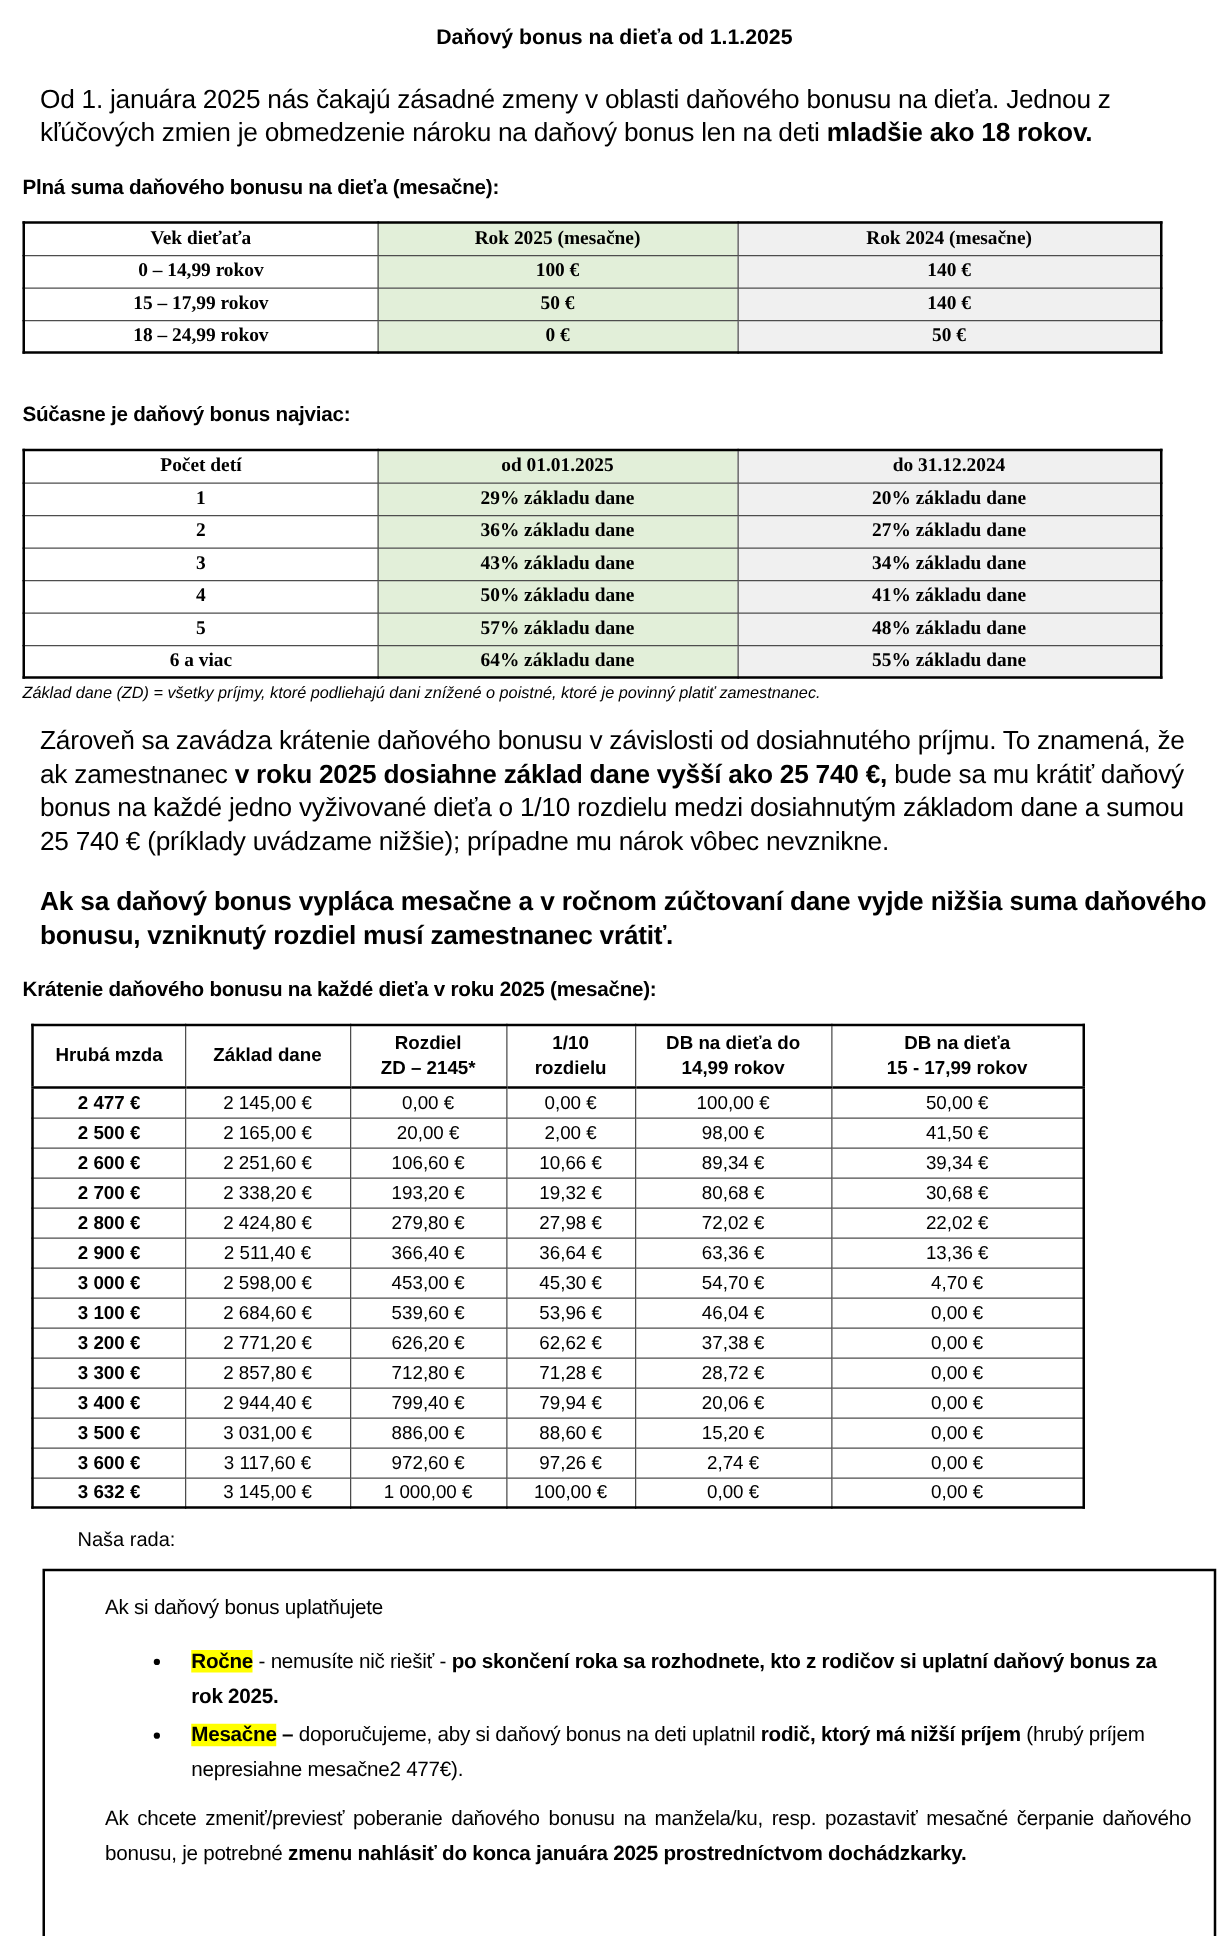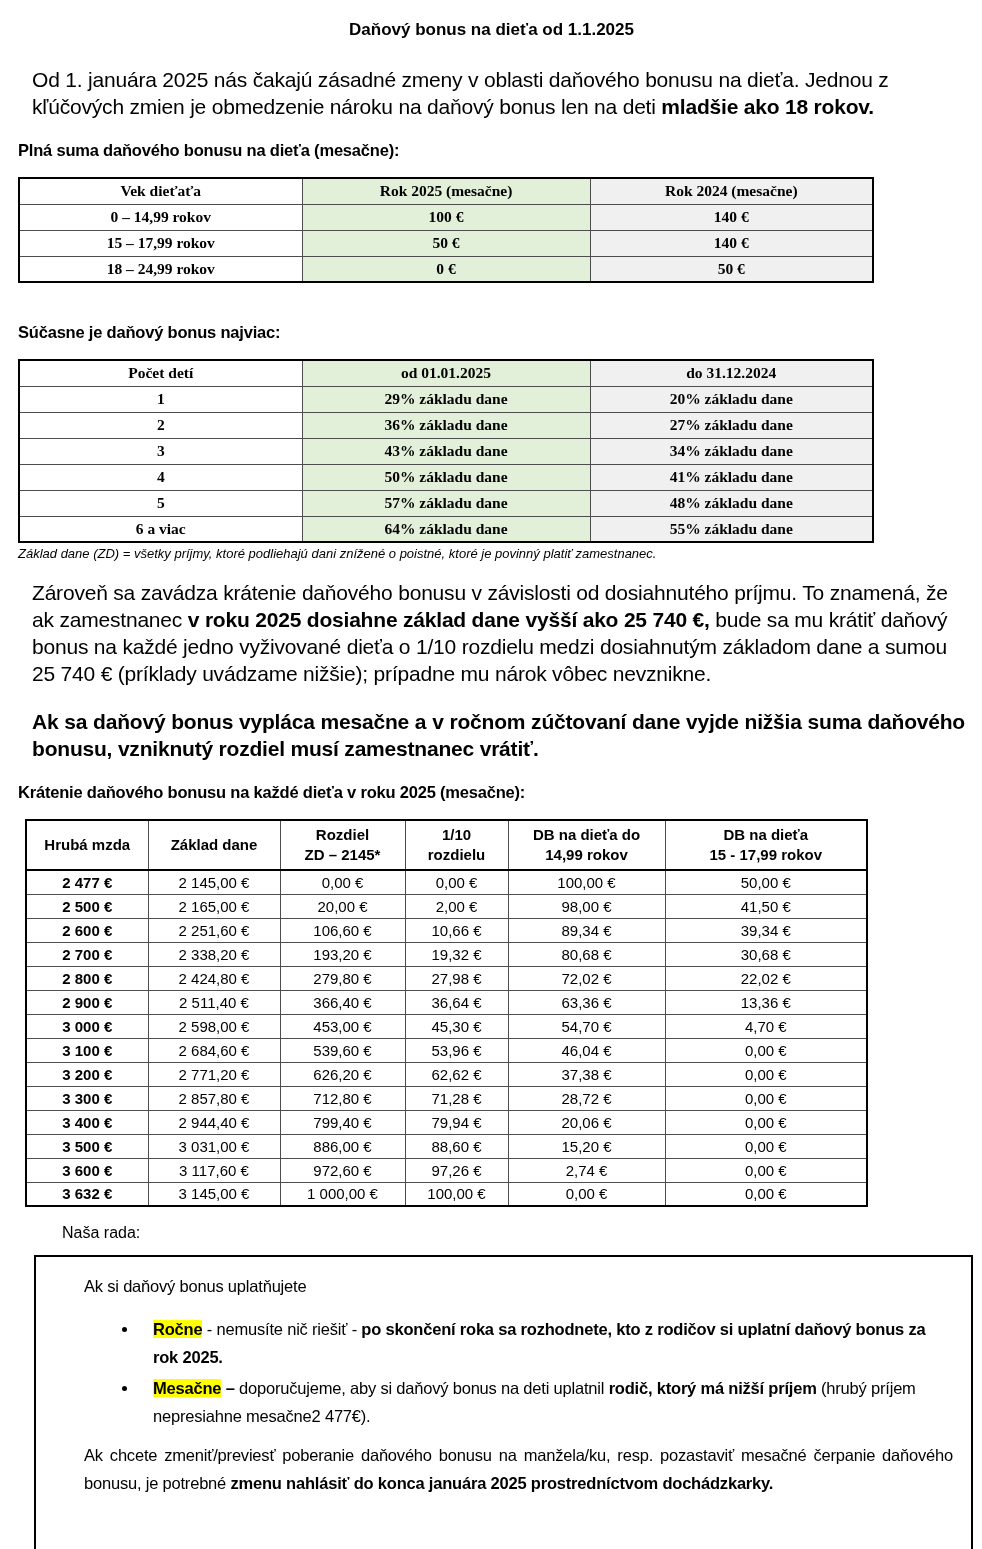--- a/index.html
+++ b/index.html
@@ -19,21 +19,21 @@
 
   .sec-heading { font-size:16.5px; font-weight:bold; margin:0 0 17px 0; letter-spacing:-0.2px; }
 
   table { border-collapse:collapse; border:2px solid var(--border); table-layout:fixed; }
   th, td { border:1px solid #4d4d4d; text-align:center; vertical-align:middle; }
 
   .t12 { width:854px;font-family:Liberation Serif, serif; }
   .t12 th, .t12 td { font-size:15.5px; font-weight:bold; padding:2px 8px; height:26px; }
   .t12 th:nth-child(1), .t12 td:nth-child(1) { width:283px; background:#fff; }
   .t12 th:nth-child(2), .t12 td:nth-child(2) { width:288px; background:var(--green); }
-  .t12 th:nth-child(3), .t12 td:nth-child(3) { width:283px; background:var(--gray); }
+  .t12 th:nth-child(3), .t12 td:nth-child(3) { width:339px; background:var(--gray); }
   .tbl-full { margin-bottom:40px; }
   .tbl-children { margin-bottom:3px; }
 
   .note { font-style:italic; font-size:13px; margin:0 0 18px 0; }
 
   .t3 { width:813px; margin:0 0 17px 7px; }
   .t3 th { font-size:15px; font-weight:bold; white-space:pre-line; padding:4px 4px; height:50px; border-bottom:2px solid var(--border); line-height:20px; }
   .t3 td { font-size:15px; padding:2px 6px; height:24px; }
   .t3 td:first-child { font-weight:bold; }
   .t3 th:nth-child(1) { width:122px; }

